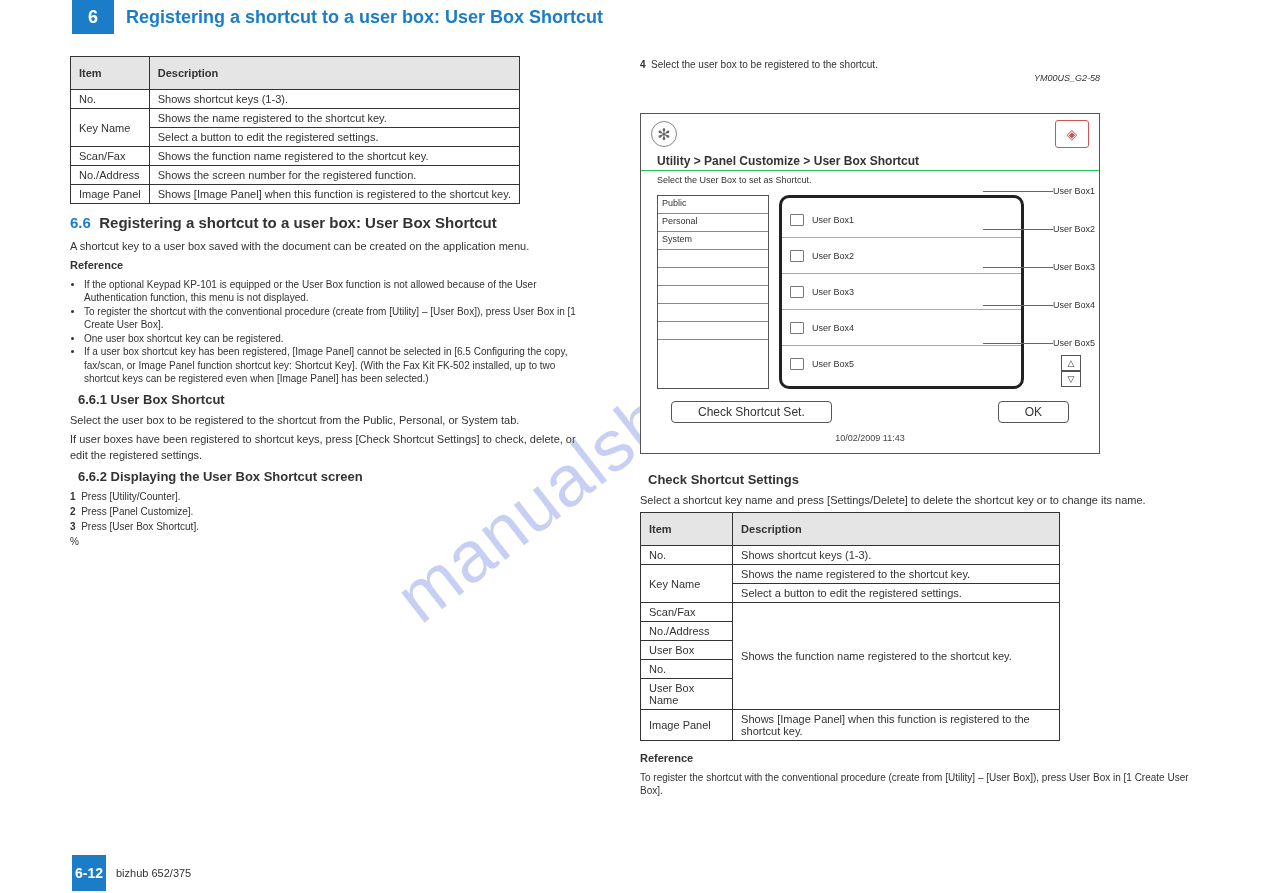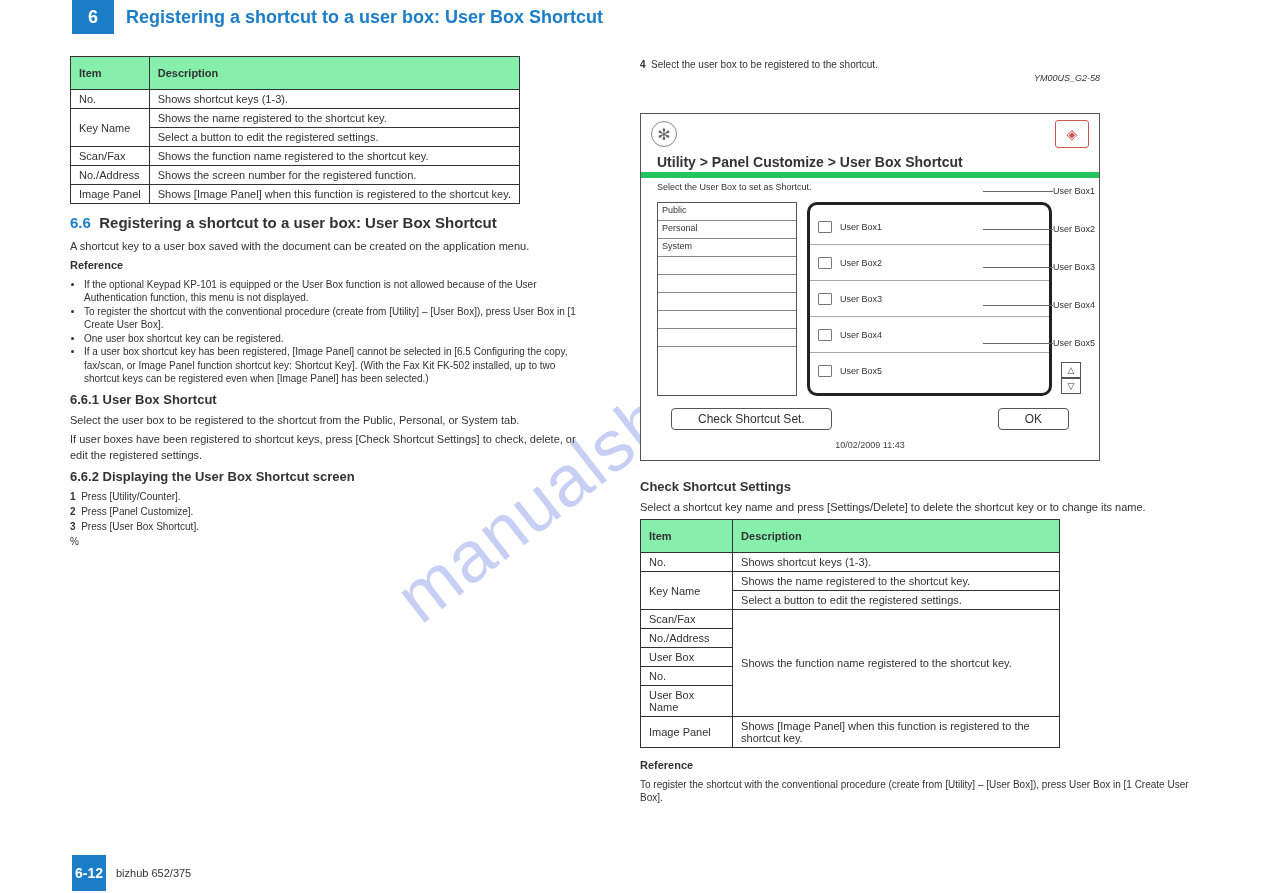--- a/index.html
+++ b/index.html
@@ -38,32 +38,32 @@
     left: 70px; top: 56px;
     width: 520px;
   }
   .col-right {
     position: absolute;
     left: 640px; top: 56px;
     width: 550px;
   }
   h2.sec { font-size: 15px; font-weight: bold; color: #1b7dc8; margin: 10px 0 8px; }
   h2.sec .sec-t { color: #333; }
-  h3.sub { font-size: 13px; font-weight: bold; margin: 6px 0; }
+  h3.sub { font-size: 13px; font-weight: bold; margin: 6px 8px; }
   p.body { font-size: 11px; line-height: 1.4; margin: 4px 0; }
   p.small { font-size: 10px; line-height: 1.3; margin: 2px 0; }
   p.emph { font-weight: bold; }
   table.dat {
     border-collapse: collapse;
     width: 450px;
     font-size: 11px;
     margin-bottom: 10px;
   }
   table.dat th {
-    background: #86efac;
+    background: #e5e5e5;
     font-weight: bold;
     text-align: left;
     padding: 10px 8px;
     border: 1px solid #333;
   }
   table.dat td {
     border: 1px solid #333;
     padding: 3px 8px;
     height: 18px;
     vertical-align: middle;
@@ -84,27 +84,27 @@
     padding: 0 10px;
   }
   .dev-star {
     width: 26px; height: 26px; border:1px solid #888; border-radius:50%;
     display:flex;align-items:center;justify-content:center;font-size:16px;color:#666;
   }
   .dev-cube {
     width: 34px; height: 28px; border:1px solid #c55; border-radius:3px;
     display:flex;align-items:center;justify-content:center;color:#c55;font-size:14px;
   }
-  .dev-title { font-size:14px; font-weight:bold; padding:0 16px 2px; border-bottom:6px solid #22c55e;}
+  .dev-title { font-size:12px; font-weight:bold; padding:0 16px 2px; border-bottom:1px solid #22c55e;}
   .dev-tagline { font-size:9px; padding:4px 16px; }
   .dev-body { display:flex; gap:10px; padding:6px 16px; position:relative;}
   .dev-list, .dev-folders {
     border:1px solid #555;
   }
-  .dev-list { width:140px;}
+  .dev-list { width:112px;}
   .dev-list div { border-bottom:1px solid #888; height:18px; font-size:9px; padding:2px 4px;}
   .dev-list div:last-child{border-bottom:none;}
   .dev-folders {
     width: 245px;
     border:3px solid #222; border-radius:10px;
     padding: 4px 0;
   }
   .dev-folders .frow {
     display:flex; align-items:center; gap:8px;
     padding:2px 8px; border-bottom:1px solid #aaa; height:36px;

